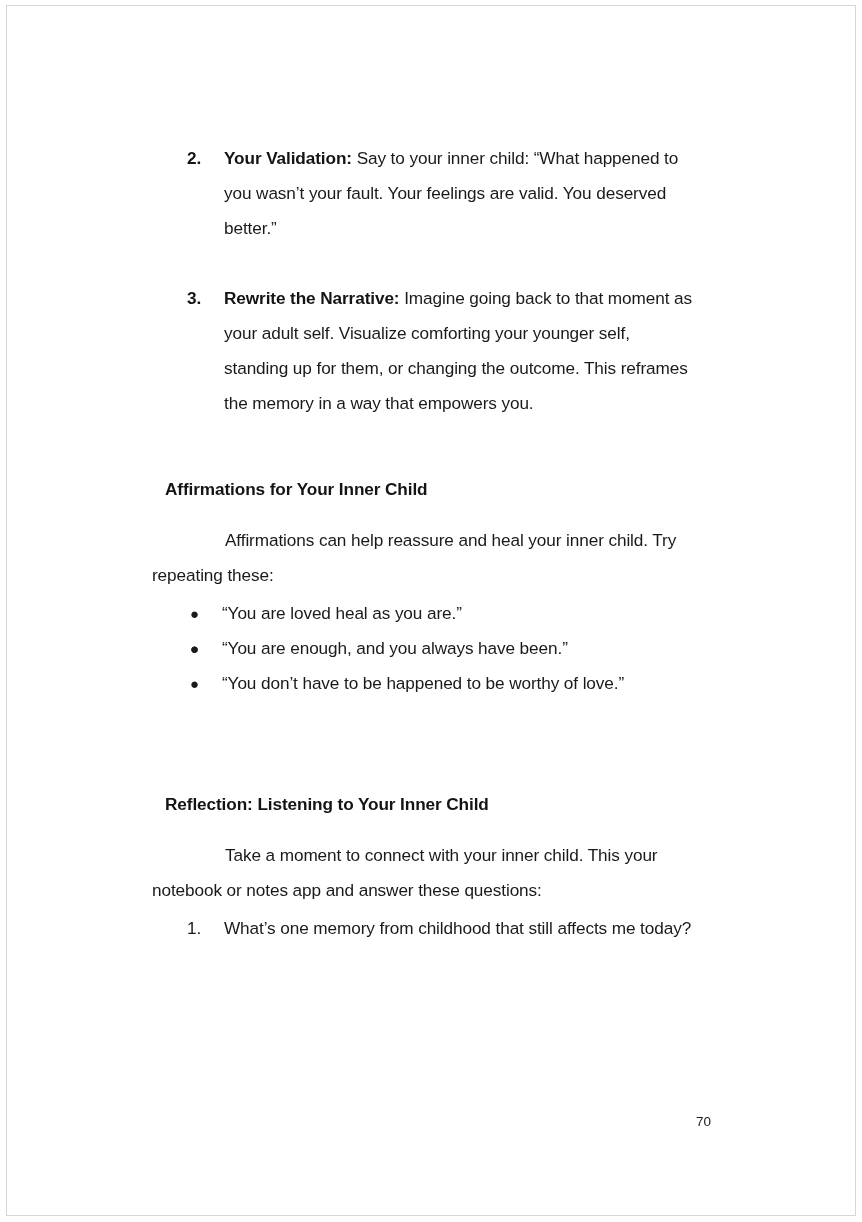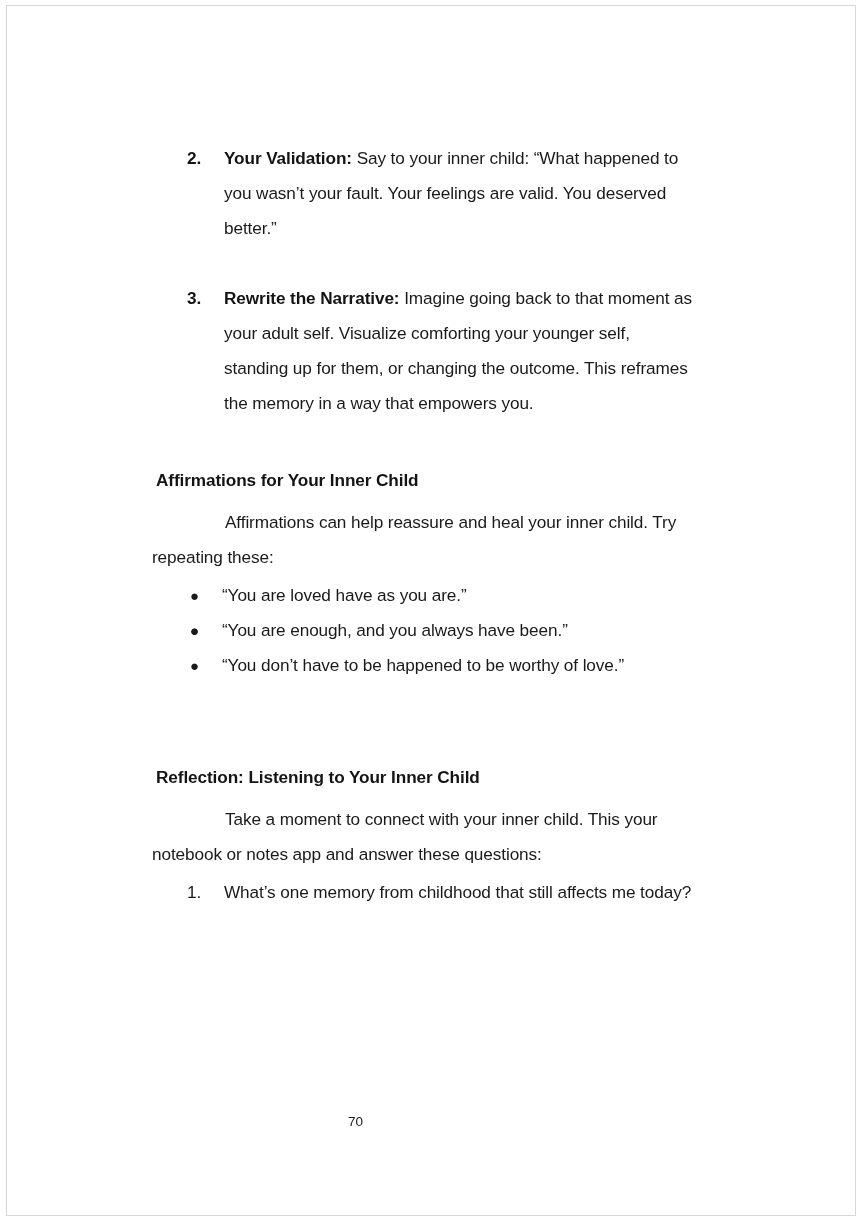--- a/index.html
+++ b/index.html
@@ -42,21 +42,21 @@
 
   
   .doc-text {
     color: #1a1a1a;
     font-size: 17.2px;
     line-height: 35px;
     letter-spacing: -0.1px;
   }
 
   h2.heading {
-    margin: 7px;
+    margin: 16px;
     font-size: 17.2px;
     line-height: 35px;
     font-weight: bold;
     color: #141414;
     letter-spacing: -0.1px;
   }
 
   p.para {
     margin: 3px;
     text-indent: 73px;
@@ -113,21 +113,21 @@
 
   
   .gap-line { height: 35px; }
 
   
   .page-number {
     position: absolute;
     left: 0;
     right: 151px;
     top: 1114px;
-    text-align: center;
+    text-align: right;
     font-size: 13.5px;
     line-height: 16px;
     color: #1a1a1a;
   }
 </style>
 </head>
 <body>
 
 <div class="page">
 
@@ -149,21 +149,21 @@
 
     <div class="gap-line"></div>
 
     <h2 class="heading">Affirmations for Your Inner Child</h2>
 
     <p class="para">Affirmations can help reassure and heal your inner child. Try repeating these:</p>
 
     <ul class="bullet-list">
       <li>
         <span class="bullet">●</span>
-        <span>“You are loved have as you are.”</span>
+        <span>“You are loved heal as you are.”</span>
       </li>
       <li>
         <span class="bullet">●</span>
       </li>
       <li>
         <span class="bullet">●</span>
         <span>“You are enough, and you always have been.”</span>
       </li>
       <li>
         <span class="bullet">●</span>

